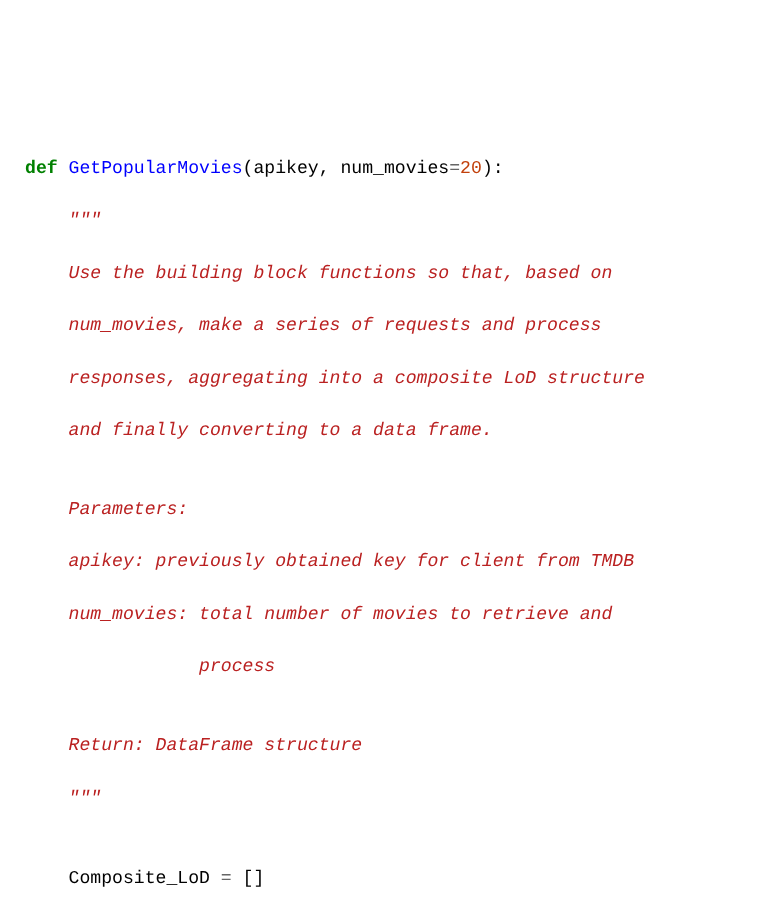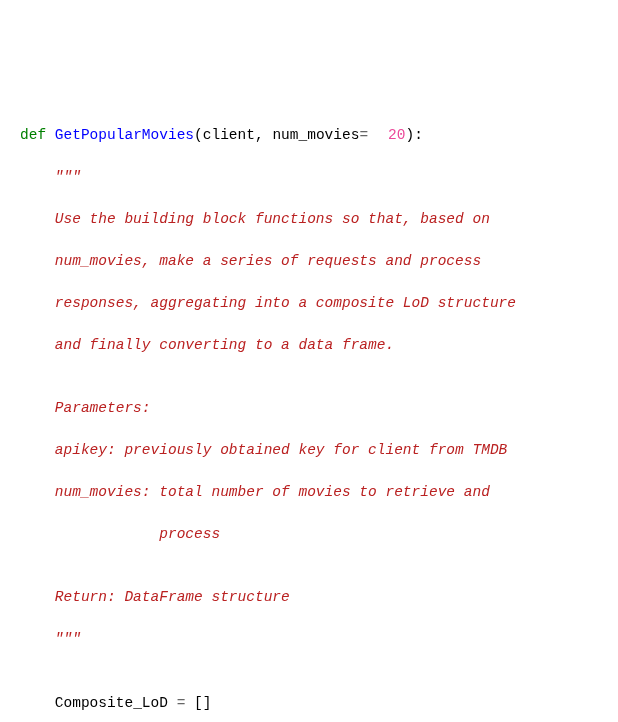--- a/index.html
+++ b/index.html
@@ -11,33 +11,33 @@
       background: #ffffff;
       color: #000000;
       white-space: pre;
     }
     .code-container {
       width: 618px;
     }
     .line {
       display: block;
     }
-    .kw { color: #008000; font-weight: normal; text-align: center; }
+    .kw { color: #008000; font-weight: bold; text-align: center; }
     .func { color: #0000ff; margin-top: 36px; }
     .op { color: #666666; }
-    .num { color: #ec4899; margin-left: 20px; }
+    .num { color: #c2410c; }
     .docstr { color: #ba2121; font-style: italic; }
   </style>
 </head>
 <body>
 
 
 
 <div class="code-container">
-<span class="line"><span class="kw">def</span> <span class="func">GetPopularMovies</span><span>(</span><span>client</span><span>, </span><span>num_movies</span><span class="op">=</span><span class="num">20</span><span>):</span></span>
+<span class="line"><span class="kw">def</span> <span class="func">GetPopularMovies</span><span>(</span><span>apikey</span><span>, </span><span>num_movies</span><span class="op">=</span><span class="num">20</span><span>):</span></span>
 <span class="line docstr">    """</span>
 <span class="line docstr">    Use the building block functions so that, based on</span>
 <span class="line docstr">    num_movies, make a series of requests and process</span>
 <span class="line docstr">    responses, aggregating into a composite LoD structure</span>
 <span class="line docstr">    and finally converting to a data frame.</span>
 <span class="line docstr"></span>
 <span class="line docstr">    Parameters:</span>
 <span class="line docstr">    apikey: previously obtained key for client from TMDB</span>
 <span class="line docstr">    num_movies: total number of movies to retrieve and</span>
 <span class="line docstr">                process</span>

